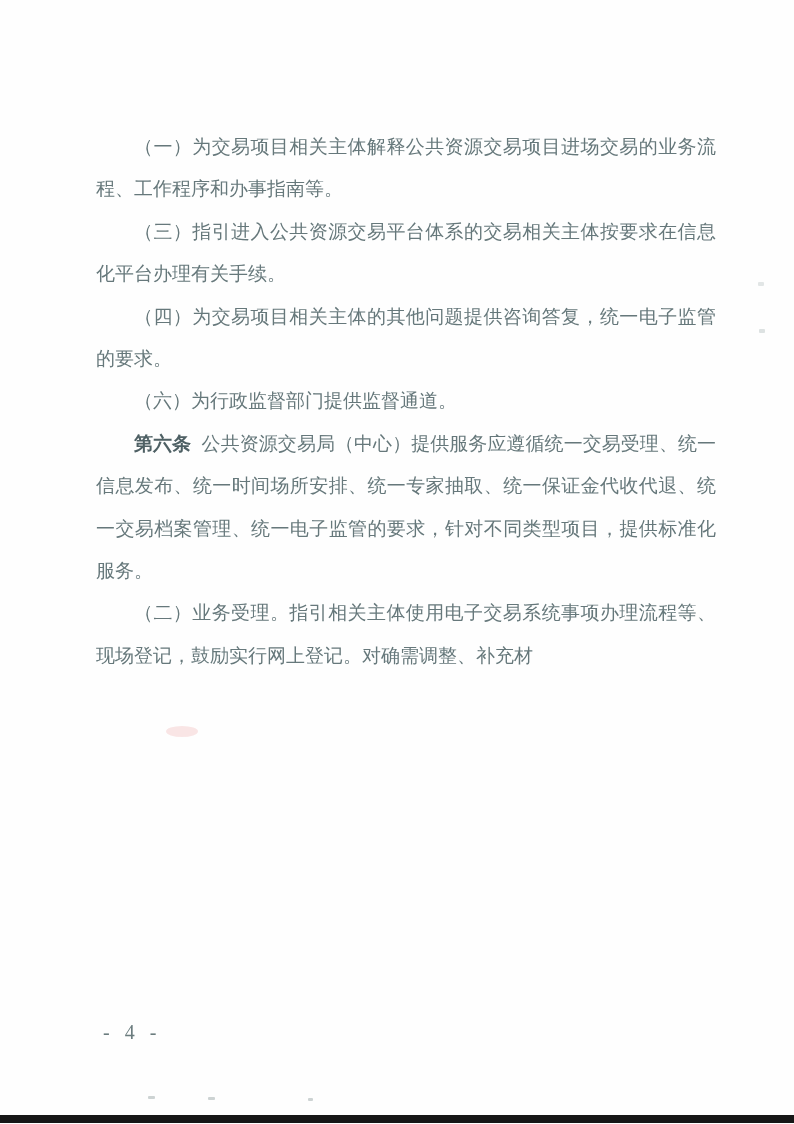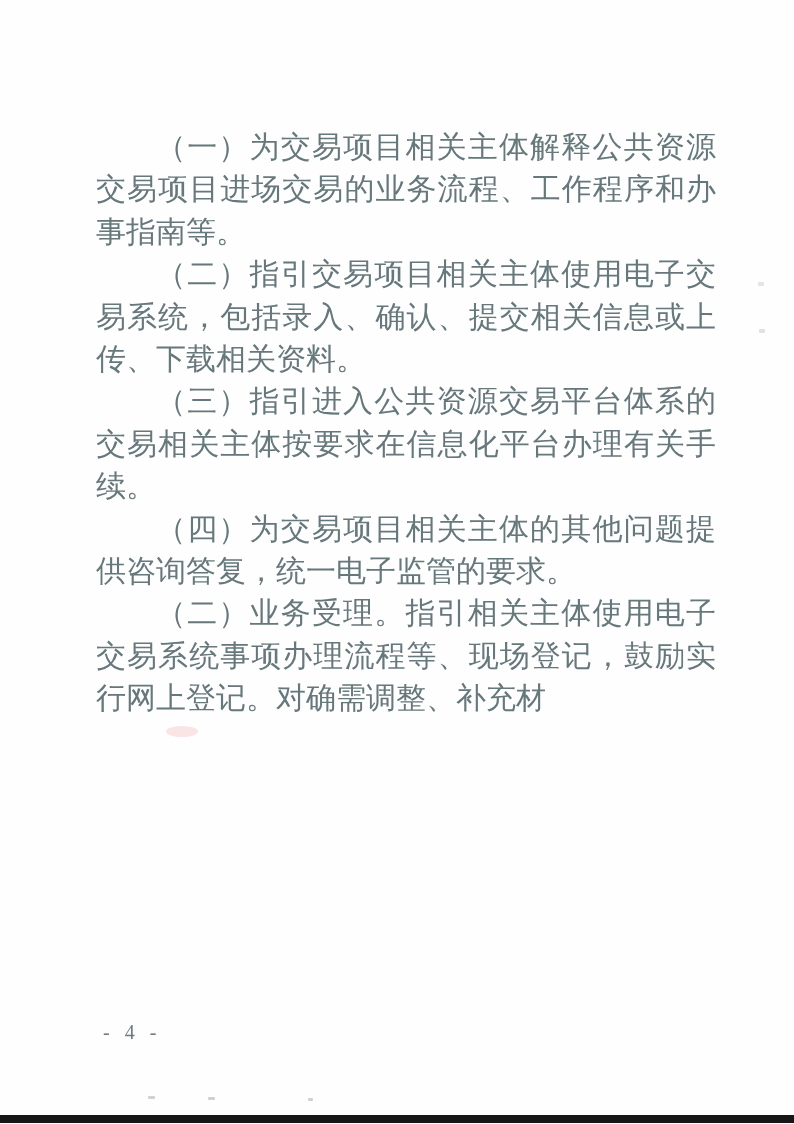--- a/index.html
+++ b/index.html
@@ -11,21 +11,21 @@
     font-family: "Liberation Serif", "DejaVu Serif", serif;
   }
   .page {
     position: absolute; inset: 0;
     background: #fefefe;
   }
   .page-content {
     position: absolute;
     top: 126px; left: 96px; width: 620px;
     color: #66787b;
-    font-size: 30px;
+    font-size: 19px;
     line-height: 42.4px;
     text-align: justify;
     text-justify: inter-character;
   }
   .page-content p { margin: 0; text-indent: 2em; }
   .article-no {
     font-weight: bold;
     color: #4e6064;
     margin-right: 0.55em;
   }
@@ -62,23 +62,24 @@
     border-radius: 50%;
   }
 </style>
 </head>
 <body>
 
 <div class="page">
 
   <div class="page-content">
     <p>（一）为交易项目相关主体解释公共资源交易项目进场交易的业务流程、工作程序和办事指南等。</p>
-    <p>（二）指引交易项目相关主体使用电子交易系统，包括录入、确认、提交相关信息或上传、下载相关资料。</p>
     <p>（三）指引进入公共资源交易平台体系的交易相关主体按要求在信息化平台办理有关手续。</p>
     <p>（四）为交易项目相关主体的其他问题提供咨询答复，统一电子监管的要求。</p>
+    <p>（六）为行政监督部门提供监督通道。</p>
+    <p><strong class="article-no">第六条</strong><span>公共资源交易局（中心）提供服务应遵循统一交易受理、统一信息发布、统一时间场所安排、统一专家抽取、统一保证金代收代退、统一交易档案管理、统一电子监管的要求，针对不同类型项目，提供标准化服务。</span></p>
     <p>（二）业务受理。指引相关主体使用电子交易系统事项办理流程等、现场登记，鼓励实行网上登记。对确需调整、补充材</p>
   </div>
 
   <div class="smudge-pink"></div>
 
   <div class="footer">- 4 -</div>
 
   <div class="speck s1"></div>
   <div class="speck s2"></div>
   <div class="speck s3"></div>

